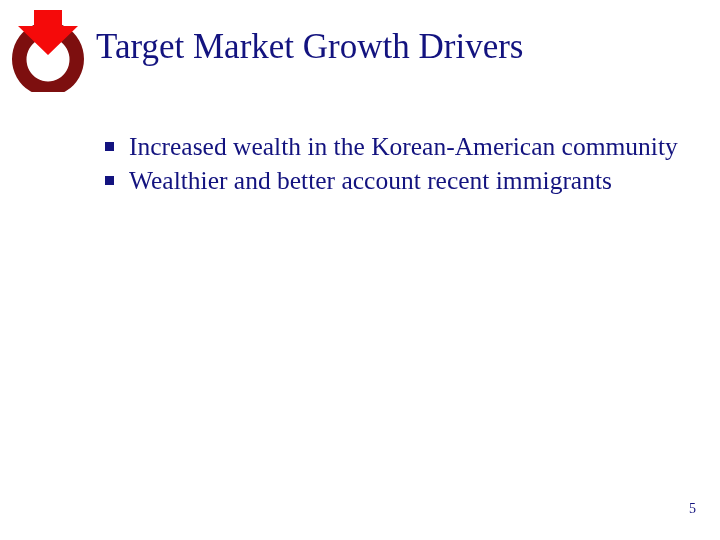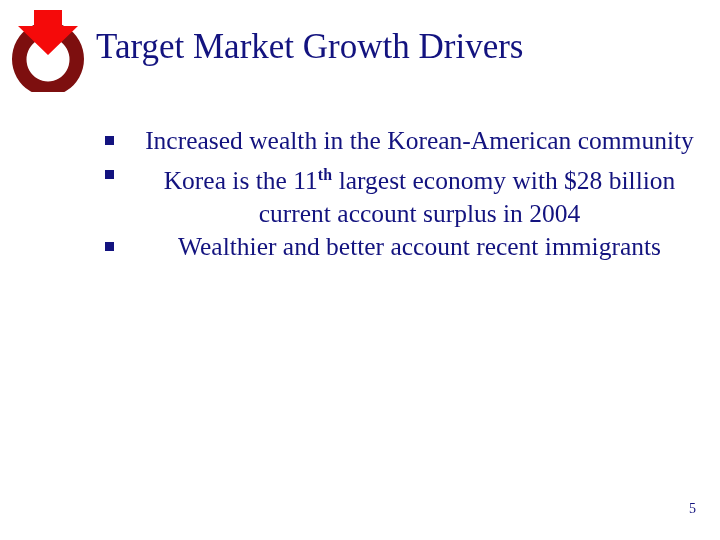--- a/index.html
+++ b/index.html
@@ -46,23 +46,22 @@
     font-size: 35px;
     line-height: 44px;
     letter-spacing: 0px;
     white-space: nowrap;
   }
 
   
   #bullets {
     position: absolute;
     left: 100px;
-    top: 124px;
+    top: 130px;
     width: 610px;
-    text-align: center;
   }
   .bullet-row {
     position: relative;
     padding-left: 29px;
     color: #13137f;
     font-family: "Liberation Serif", "DejaVu Serif", serif;
     font-size: 25.5px;
     line-height: 33.5px;
     margin: 0;
   }
@@ -111,24 +110,20 @@
 
   <div id="title">Target Market Growth Drivers</div>
 
   <div id="bullets">
 
     <div class="bullet-row">
       <span class="bullet-marker"></span>
       <span class="bullet-text">Increased wealth in the Korean-American community</span>
     </div>
 
-    <div class="bullet-row">
-      <span class="bullet-marker"></span>
-      <span class="bullet-text"><span>Korea is the 11</span><span class="sup">th</span><span> largest economy with $28 billion current account surplus in 2004</span></span>
-    </div>
 
 
     <div class="bullet-row">
       <span class="bullet-marker"></span>
       <span class="bullet-text">Wealthier and better account recent immigrants</span>
     </div>
 
   </div>
 
   <div id="page-number">5</div>

